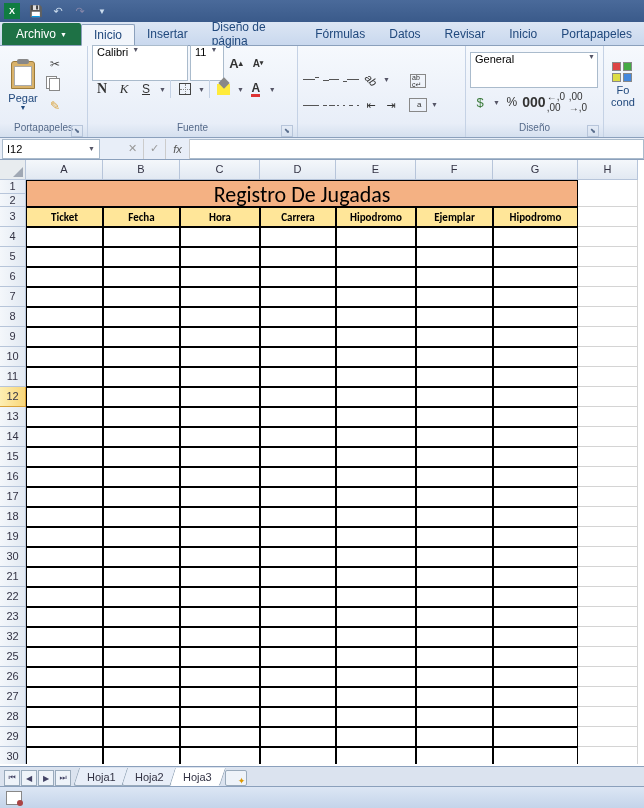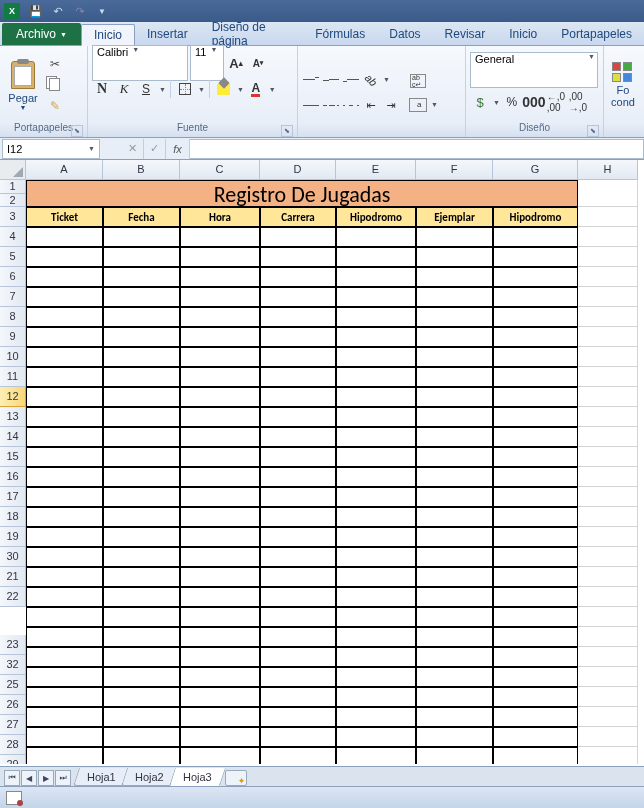--- a/index.html
+++ b/index.html
@@ -382,21 +382,21 @@
       <div class="row-h" style="height: 20px; line-height: 19px;">13</div>
       <div class="row-h" style="height: 20px; line-height: 19px;">14</div>
       <div class="row-h" style="height: 20px; line-height: 19px;">15</div>
       <div class="row-h" style="height: 20px; line-height: 19px;">16</div>
       <div class="row-h" style="height: 20px; line-height: 19px;">17</div>
       <div class="row-h" style="height: 20px; line-height: 19px;">18</div>
       <div class="row-h" style="height: 20px; line-height: 19px;">19</div>
       <div class="row-h" style="height: 20px; line-height: 19px;">30</div>
       <div class="row-h" style="height: 20px; line-height: 19px;">21</div>
       <div class="row-h" style="height: 20px; line-height: 19px;">22</div>
-      <div class="row-h" style="height: 20px; line-height: 19px; margin-top: 28px;">23</div>
+      <div class="row-h" style="height: 20px; line-height: 19px;">23</div>
       <div class="row-h" style="height: 20px; line-height: 19px;">32</div>
       <div class="row-h" style="height: 20px; line-height: 19px;">25</div>
       <div class="row-h" style="height: 20px; line-height: 19px;">26</div>
       <div class="row-h" style="height: 20px; line-height: 19px;">27</div>
       <div class="row-h" style="height: 20px; line-height: 19px;">28</div>
       <div class="row-h" style="height: 20px; line-height: 19px;">29</div>
       <div class="row-h" style="height: 20px; line-height: 19px;">30</div>
     </div>
   <div class="cells" id="cells">
       <div style="display: flex;">

